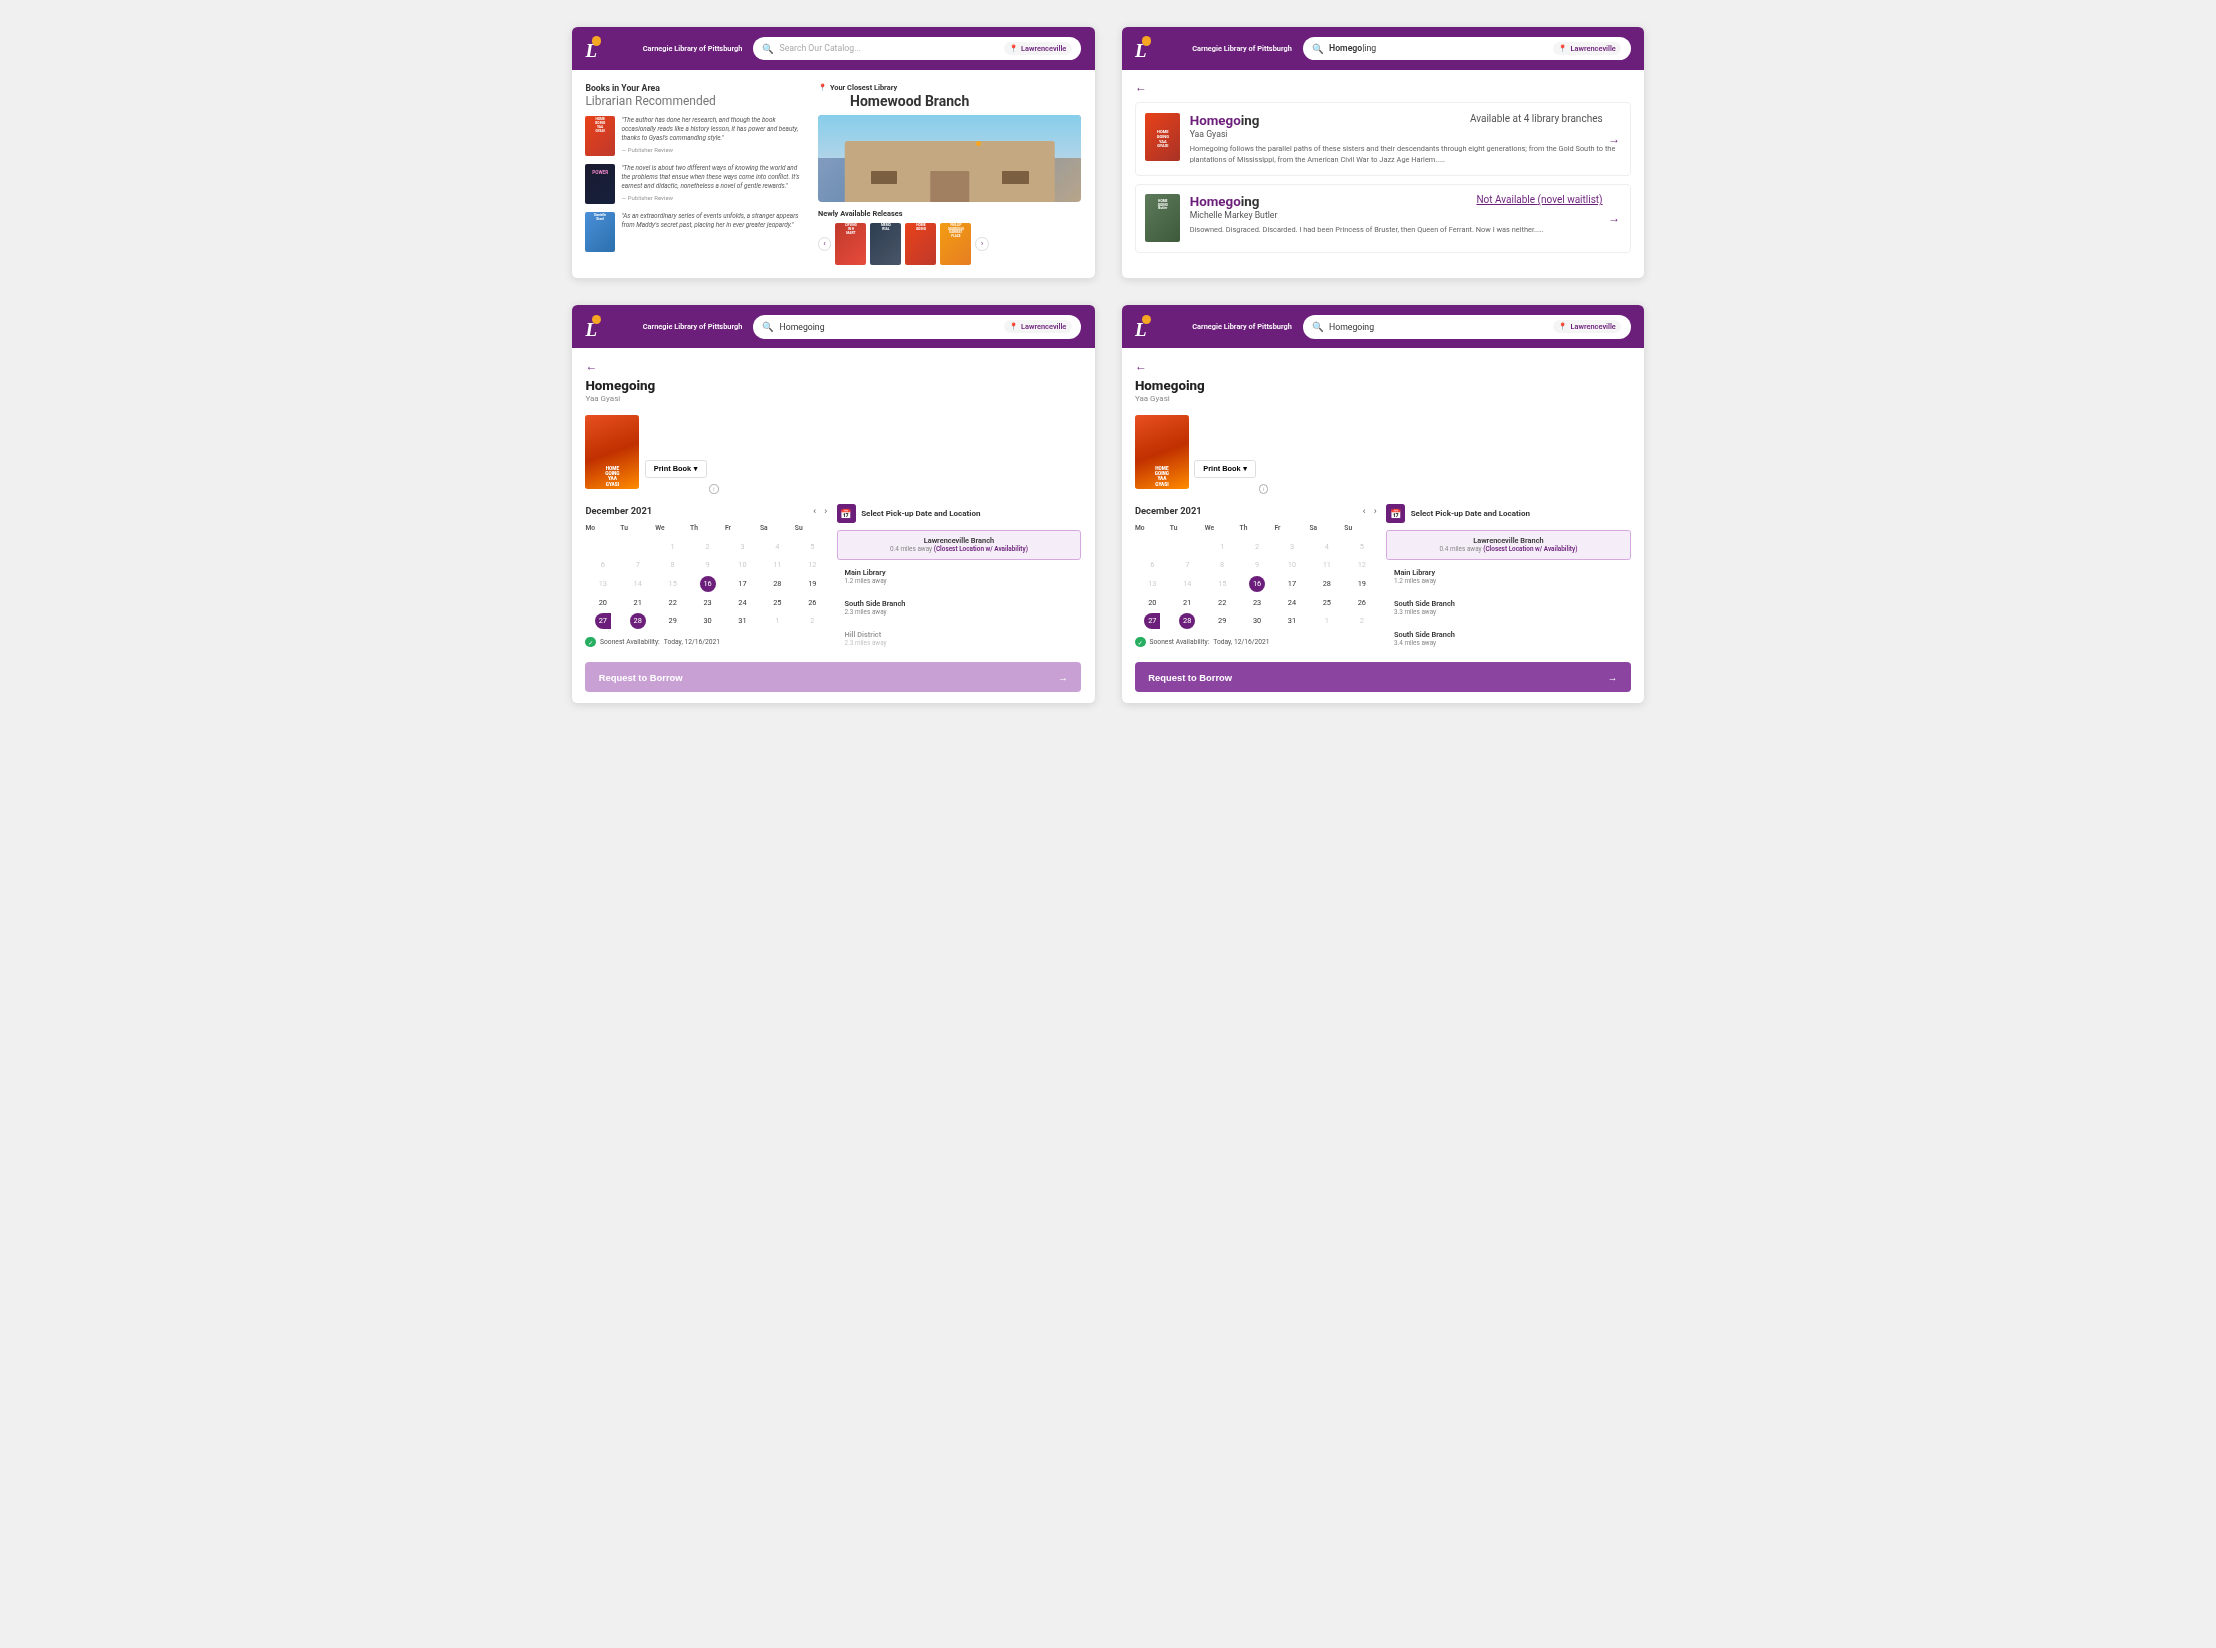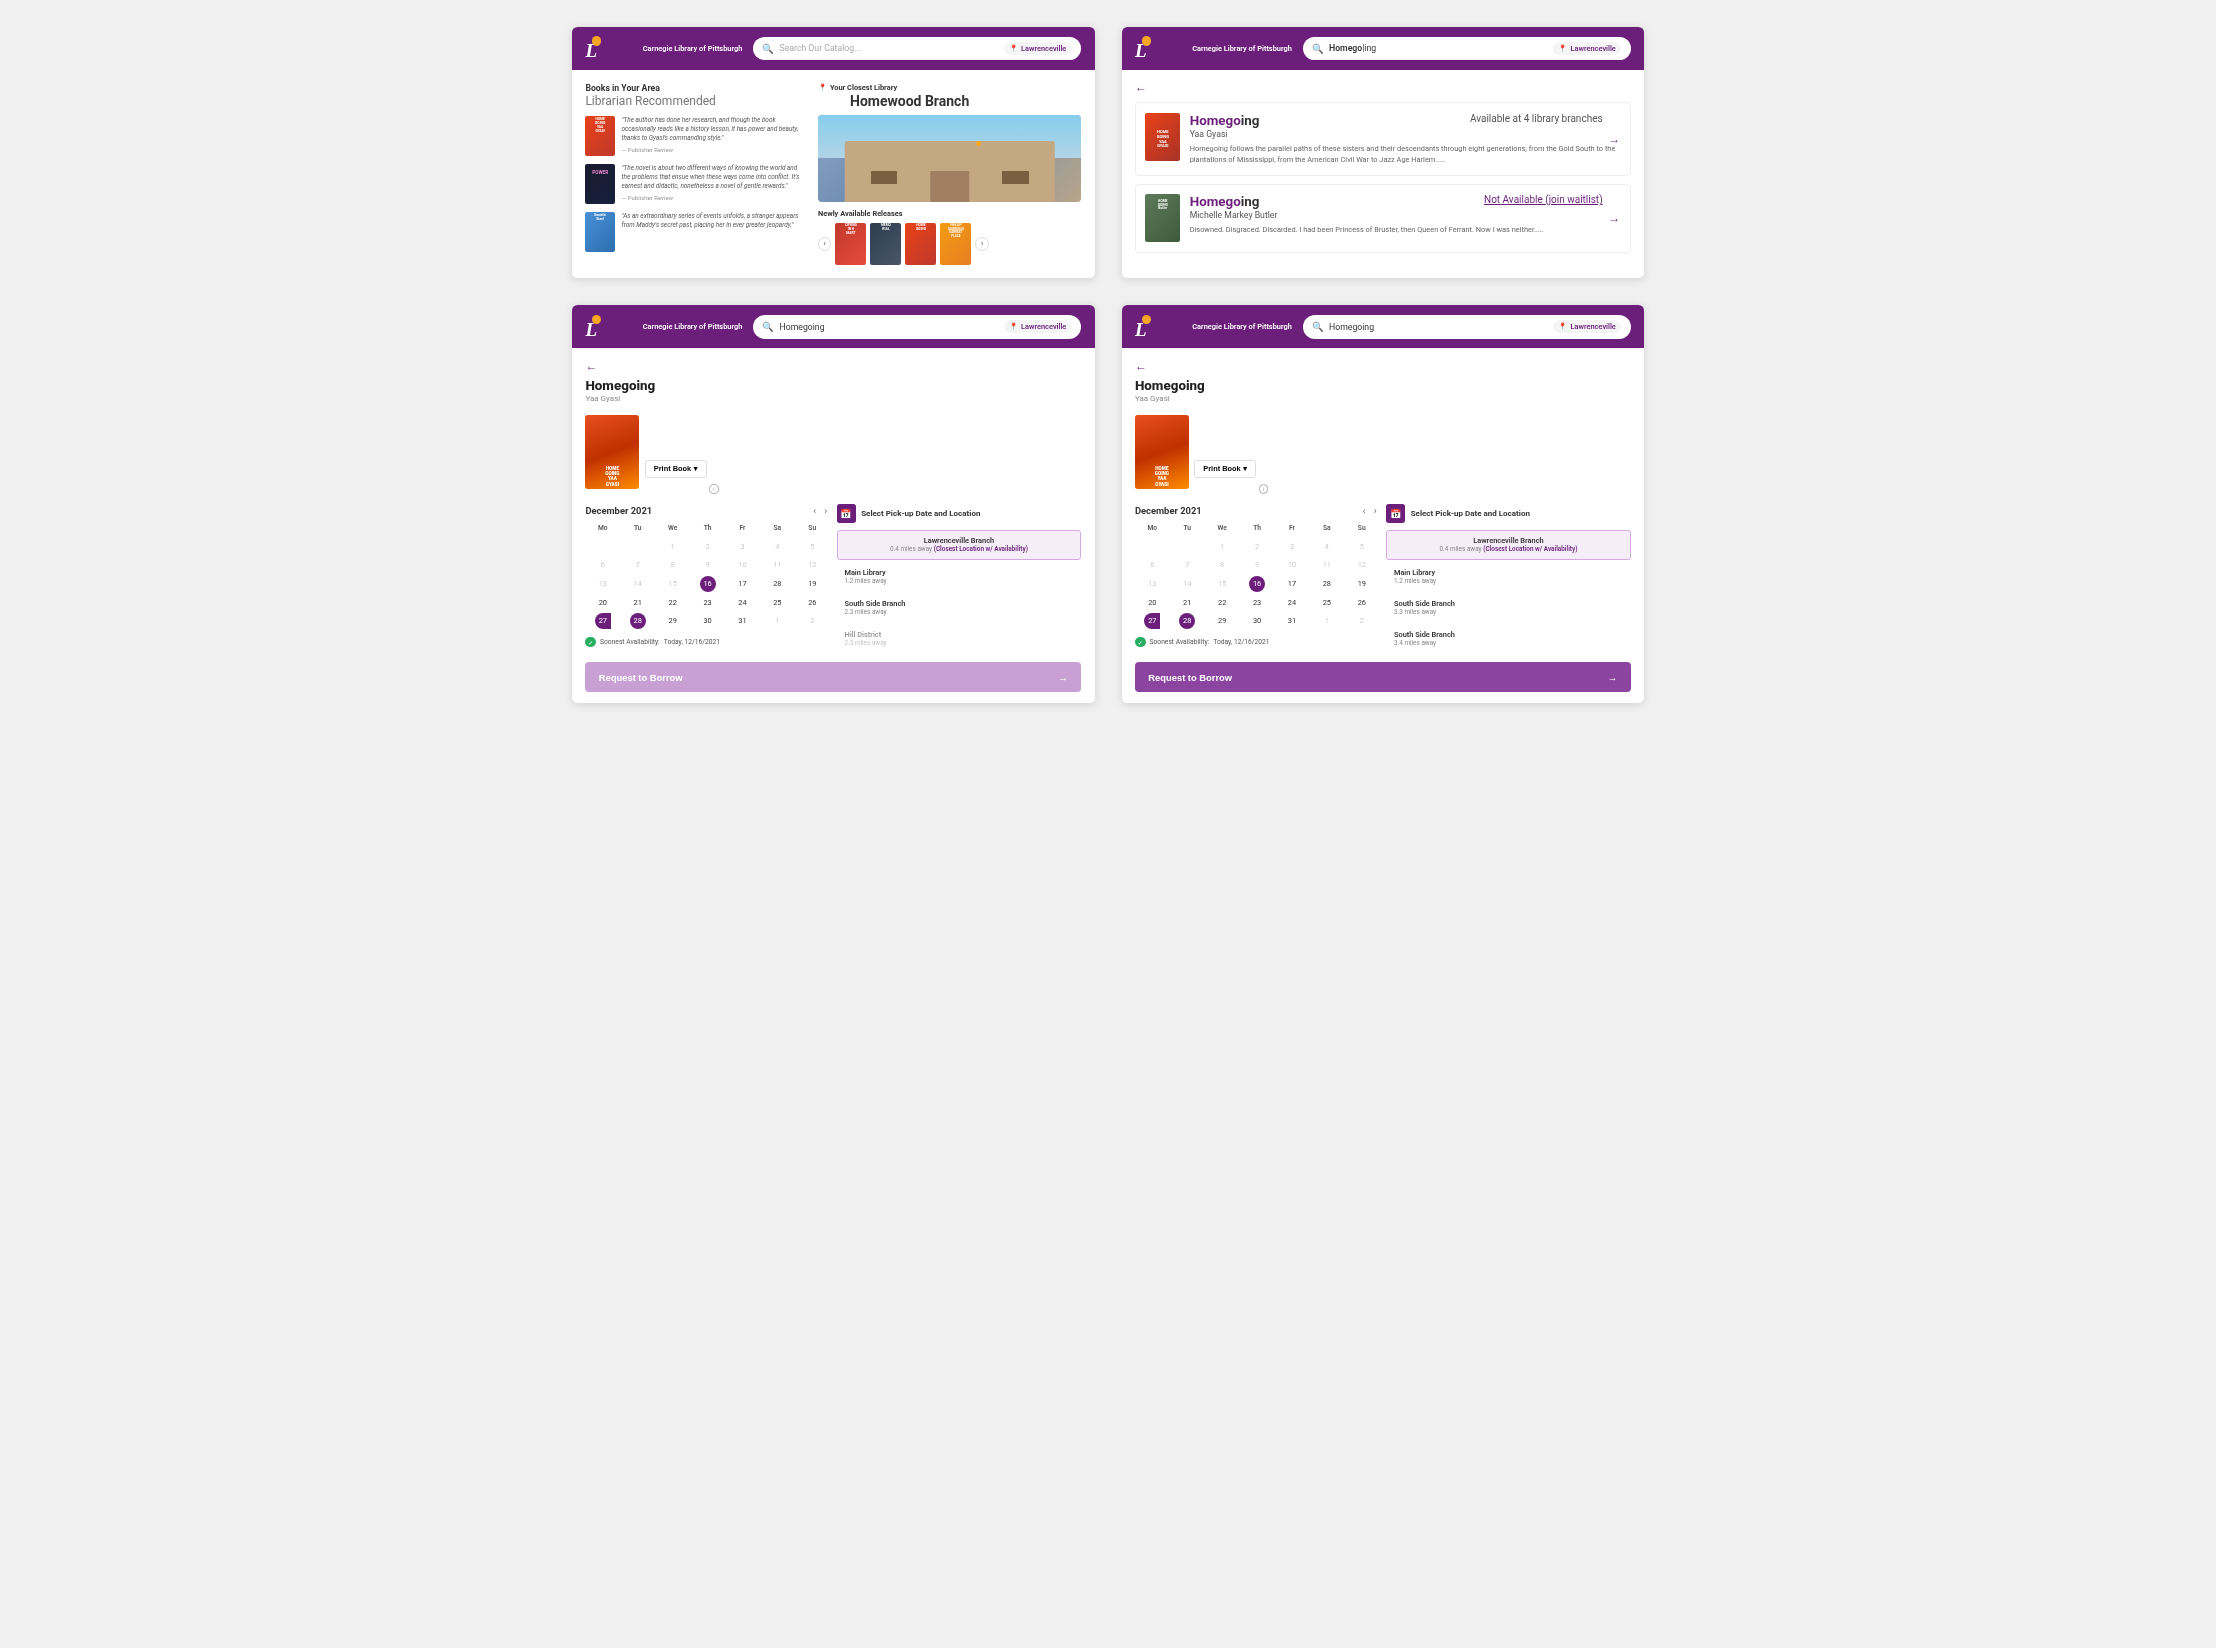--- a/index.html
+++ b/index.html
@@ -367,21 +367,20 @@
       cursor: pointer;
       font-size: 8.7px;
       padding: 1.3px 2.7px;
     }
     .cal-header-row {
       display: grid;
       grid-template-columns: repeat(7, 1fr);
       margin-bottom: 2.7px;
     }
     .cal-header-cell {
-      text-align: center;
       font-size: 6.7px;
       font-weight: 600;
       color: #555;
       padding: 2px 0;
     }
     .cal-row {
       display: grid;
       grid-template-columns: repeat(7, 1fr);
     }
     .cal-cell {
@@ -683,21 +682,21 @@
           <div class="mini-book-text" style="font-size:3.3px;padding-top:5.4px;">HOME<br>GOING<br>Butler</div>
         </div>
         <div class="result-info">
           <div class="result-title">
             <span class="highlight">Homego</span><span>ing</span>
           </div>
           <div class="result-author">Michelle Markey Butler</div>
           <div class="result-desc">Disowned. Disgraced. Discarded. I had been Princess of Bruster, then Queen of Ferrant. Now I was neither.....</div>
         </div>
         <div class="availability-badge not-available">
-          <span>Not Available </span><span>(join waitlist)</span>
+          <span>Not Available </span><span>(novel waitlist)</span>
         </div>
         <span class="arrow-right">→</span>
       </div>
     </div>
   </div>
 
   <div class="panel">
     <div class="header">
       <div class="logo-area">
         <div class="logo-icon">

